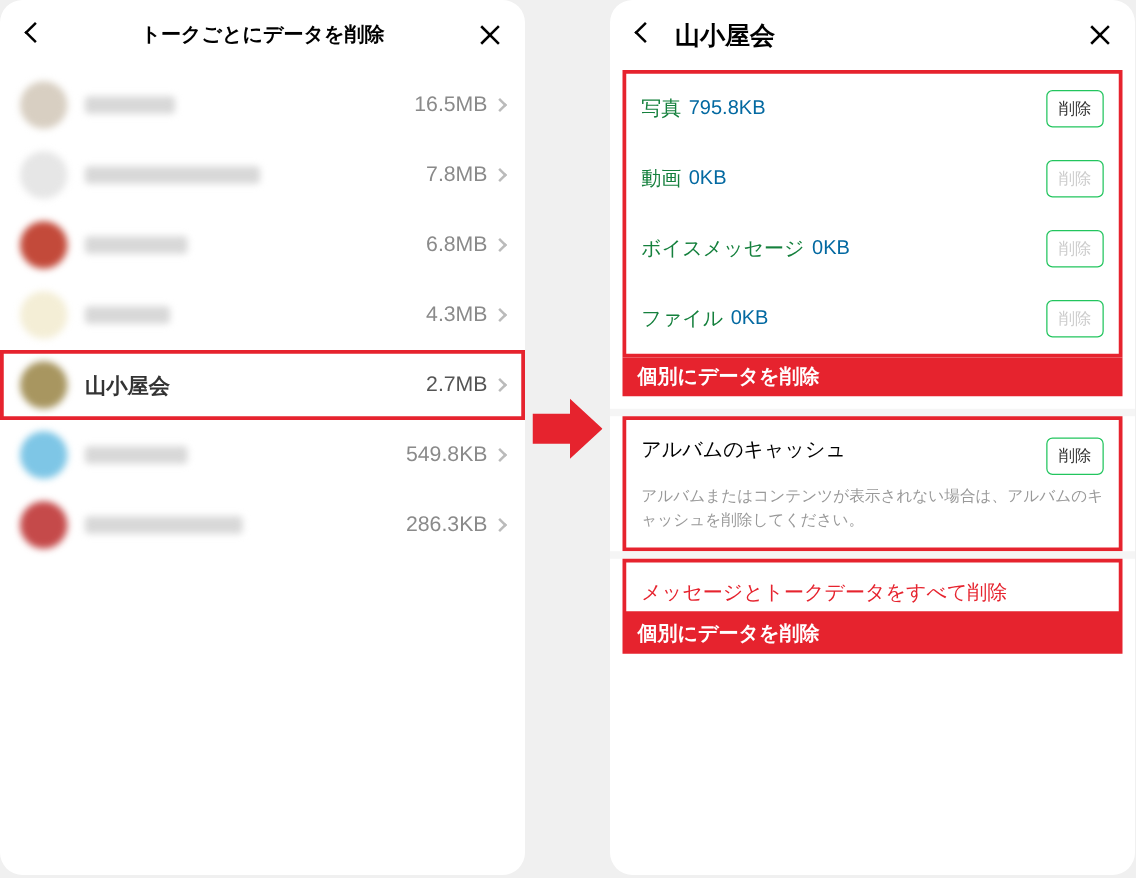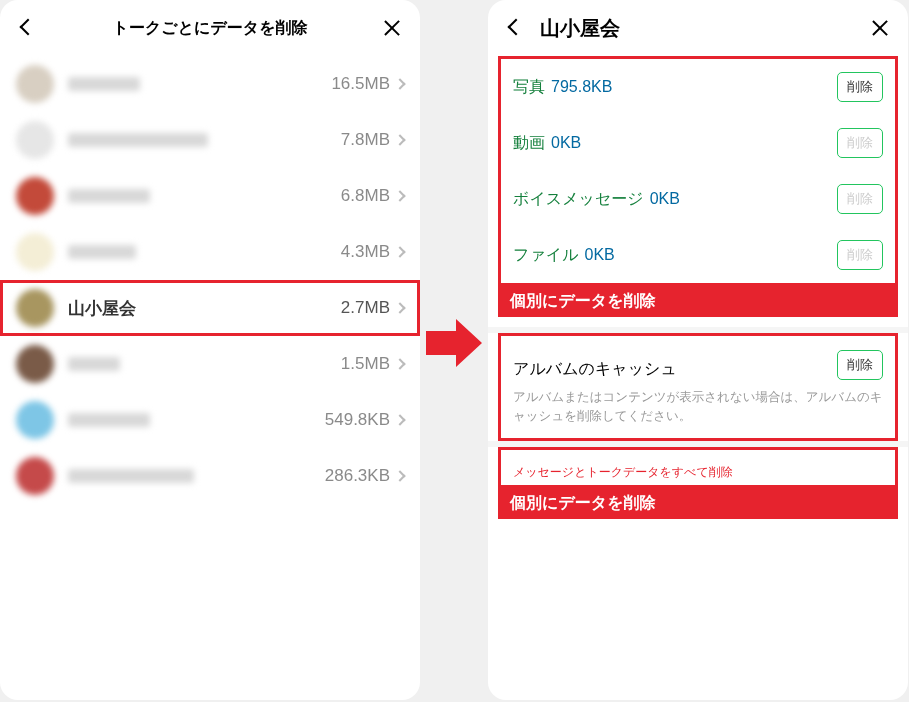--- a/index.html
+++ b/index.html
@@ -171,26 +171,26 @@
     .desc {
       font-size: 12.5px;
       color: #999;
       padding: 4px 12px 12px 12px;
       line-height: 1.5;
     }
     .section-title {
       font-size: 16px;
       padding: 14px 12px 4px 12px;
       display: flex;
-      align-items: flex-end;
+      align-items: flex-start;
     }
     .section-title .del-btn { margin-left: auto; }
     .danger-title {
       color: #e6232e;
-      font-size: 12px;
+      font-size: 16px;
       padding: 14px 12px 4px 12px;
     }
   </style>
 </head>
 <body>
 
 <div class="phone phone-left">
   <div class="header">
     <div class="back-btn">
         <span class="chevron-left"></span>
@@ -226,27 +226,20 @@
         <div class="avatar" style="background: rgb(244, 238, 214);"></div>
         <div class="row-name blurred" style="width: 68px; flex: 0 0 auto;"></div>
         <div style="flex: 1 1 0%;"></div>
         <div class="row-size">4.3MB</div>
         <div class="chevron-right"></div>
       </div>
       <div class="row highlight">
         <div class="avatar" style="background: rgb(168, 150, 96);"></div>
         <div class="row-name visible">山小屋会</div>
         <div class="row-size">2.7MB</div>
-        <div class="chevron-right"></div>
-      </div>
-      <div class="row">
-        <div class="avatar" style="background: rgb(122, 91, 72);"></div>
-        <div class="row-name blurred" style="width: 52px; flex: 0 0 auto;"></div>
-        <div style="flex: 1 1 0%;"></div>
-        <div class="row-size">1.5MB</div>
         <div class="chevron-right"></div>
       </div>
       <div class="row">
         <div class="avatar" style="background: rgb(126, 198, 230);"></div>
         <div class="row-name blurred" style="width: 82px; flex: 0 0 auto;"></div>
         <div style="flex: 1 1 0%;"></div>
         <div class="row-size">549.8KB</div>
         <div class="chevron-right"></div>
       </div>
       <div class="row">

